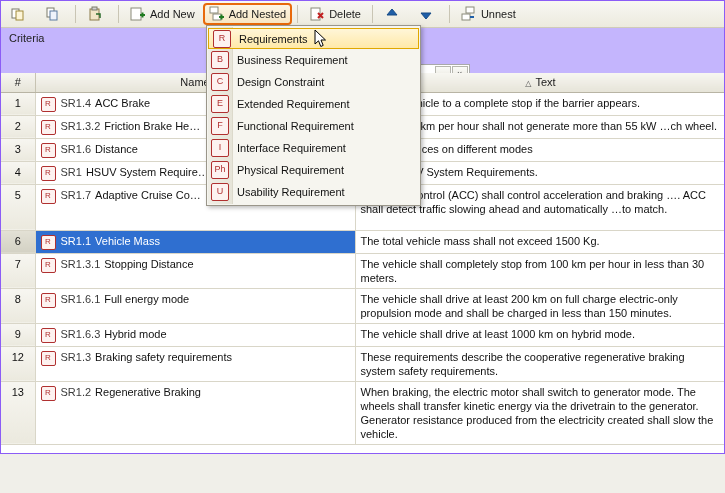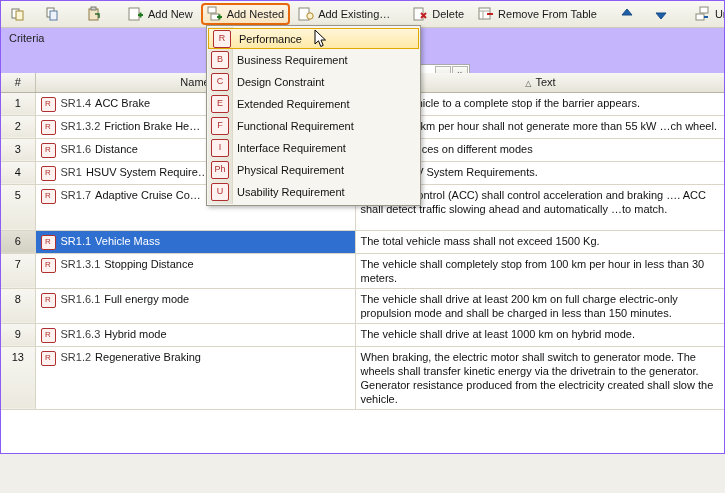--- a/index.html
+++ b/index.html
@@ -318,48 +318,29 @@
     <div class="tb-btn highlight">
       <span class="ico">
         <svg width="16" height="16" viewBox="0 0 16 16">
             <rect x="1" y="1" width="8" height="6" fill="#fff" stroke="#8a8a7a"></rect>
             <rect x="4" y="8" width="8" height="6" fill="#fff" stroke="#8a8a7a"></rect>
             <path d="M10 11 h5 M12.5 8.5 v5" stroke="#1f7a1f" stroke-width="2"></path>
           </svg>
       </span>
       <span class="lbl">Add Nested</span>
     </div>
-    <div class="tb-btn">
-      <span class="ico">
-        <svg width="16" height="16" viewBox="0 0 16 16">
-            <rect x="1" y="2" width="10" height="12" fill="#fff" stroke="#8a8a7a"></rect>
-            <circle cx="12" cy="10" r="3.2" fill="#fdf0d0" stroke="#b08a2a"></circle>
-          </svg>
-      </span>
-      <span class="lbl">Add Existing…</span>
-    </div>
     <div class="tb-sep"></div>
     <div class="tb-btn">
       <span class="ico">
         <svg width="16" height="16" viewBox="0 0 16 16">
             <rect x="2" y="2" width="9" height="12" fill="#fff" stroke="#8a8a7a"></rect>
             <path d="M9 7 l5 5 M14 7 l-5 5" stroke="#c02020" stroke-width="2"></path>
           </svg>
       </span>
       <span class="lbl">Delete</span>
-    </div>
-    <div class="tb-btn">
-      <span class="ico">
-        <svg width="16" height="16" viewBox="0 0 16 16">
-            <rect x="1" y="2" width="11" height="11" fill="#fff" stroke="#8a8a7a"></rect>
-            <path d="M1 5 h11 M5 5 v8" stroke="#a8a89a"></path>
-            <path d="M9 8 h6" stroke="#c02020" stroke-width="2"></path>
-          </svg>
-      </span>
-      <span class="lbl">Remove From Table</span>
     </div>
     <div class="tb-sep"></div>
     <div class="tb-btn">
       <span class="ico">
         <svg width="16" height="16" viewBox="0 0 16 16">
             <path d="M8 3 l5 6 h-10 z" fill="#1f5fa8" stroke="#164b85"></path>
           </svg>
       </span>
       <span class="lbl"></span>
     </div>
@@ -506,39 +487,49 @@
         <tr>
             <td class="c-num">9</td>
             <td class="c-name">
               <span class="name-cell">
                 <span class="req-badge">R</span>
                 <span><span class="name-id">SR1.6.3</span><span class="name-title">Hybrid mode</span></span>
               </span>
             </td>
             <td class="c-text">The vehicle shall drive at least 1000 km on hybrid mode.</td>
           </tr>
+        <tr style="height:32px">
+            <td class="c-num">12</td>
+            <td class="c-name">
+              <span class="name-cell">
+                <span class="req-badge">R</span>
+                <span><span class="name-id">SR1.3</span><span class="name-title">Braking safety requirements</span></span>
+              </span>
+            </td>
+            <td class="c-text">These requirements describe the cooperative regenerative braking system safety requirements.</td>
+          </tr>
         <tr style="height:60px">
             <td class="c-num">13</td>
             <td class="c-name">
               <span class="name-cell">
                 <span class="req-badge">R</span>
                 <span><span class="name-id">SR1.2</span><span class="name-title">Regenerative Braking</span></span>
               </span>
             </td>
             <td class="c-text">When braking, the electric motor shall switch to generator mode. The wheels shall transfer kinetic energy via the drivetrain to the generator. Generator resistance produced from the electricity created shall slow the vehicle.</td>
           </tr>
       </tbody>
     </table>
   </div>
 
   <div class="menu">
     <div class="menu-stripe"></div>
     <div class="menu-item first">
       <span class="mico">R</span>
-      <span>Performance</span>
+      <span>Requirements</span>
     </div>
     <div class="menu-item">
       <span class="mico">B</span>
       <span>Business Requirement</span>
     </div>
     <div class="menu-item">
       <span class="mico">C</span>
       <span>Design Constraint</span>
     </div>
     <div class="menu-item">

